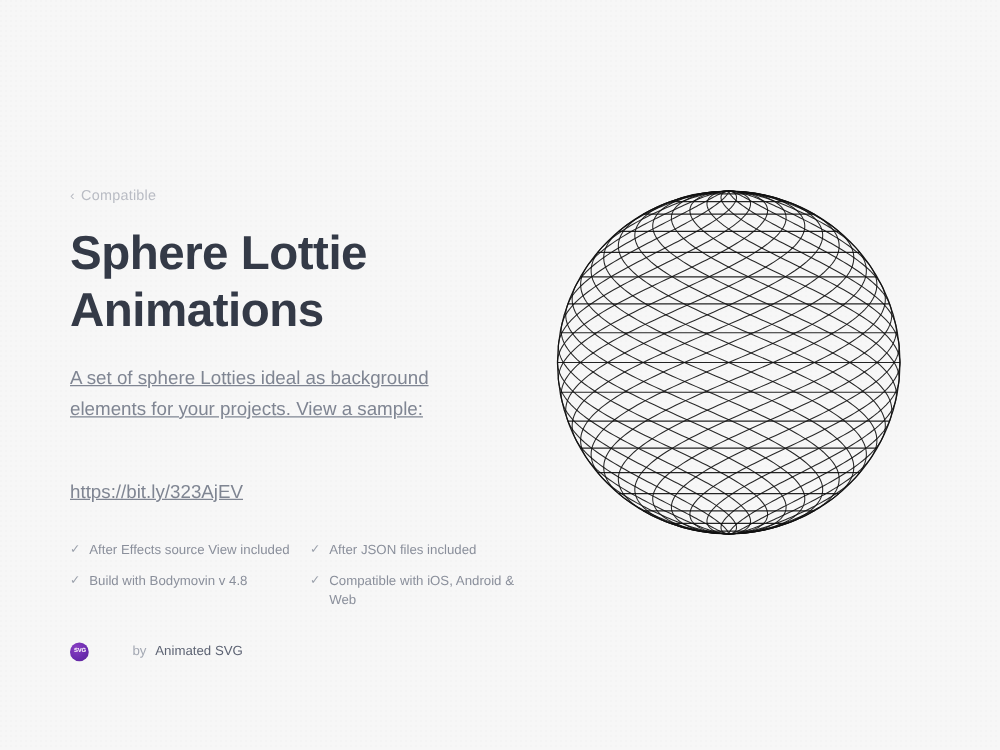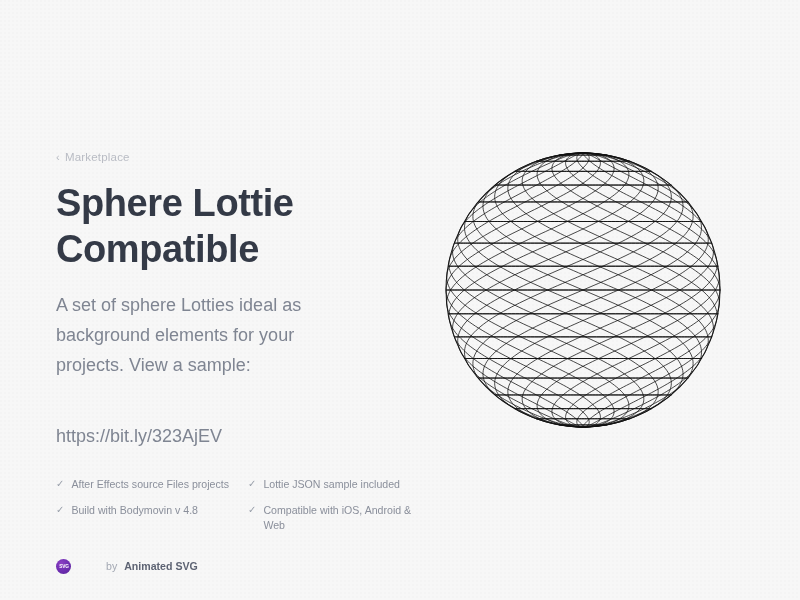--- a/index.html
+++ b/index.html
@@ -50,25 +50,26 @@
   .page-title {
     font-size: 38px;
     font-weight: bold;
     color: #343a47;
     line-height: 1.23;
     letter-spacing: -0.4px;
     margin: 0 0 18px 0;
     max-width: 300px;
   }
   .description {
-    font-size: 18px;
+    font-size: 15px;
     color: #7f8592;
     line-height: 1.66;
     margin: 0;
     max-width: 290px;
+    text-decoration: underline;
   }
   .desc-url {
     display: block;
     color: #7f8592;
     margin-top: 41px;
   }
 
   
   .features {
     margin-top: 26px;
@@ -114,59 +115,59 @@
   }
   .avatar span {
     font-size: 5px;
     color: #ffffff;
     font-weight: bold;
     letter-spacing: -0.2px;
     transform: scale(0.95);
     line-height: 1;
   }
   .by-label { color: #a3a8b3; padding-left: 28px; }
-  .by-author { color: #5d6373; font-weight: bold; }
+  .by-author { color: #5d6373; font-weight: normal; }
 
   
   .sphere-wrap {
     position: absolute;
     left: 441px;
     top: 148px;
     width: 284px;
     height: 288px;
   }
   .sphere-wrap svg { display: block; }
 </style>
 </head>
 <body>
 
 <div id="page">
 
   <div class="content">
 
     <div class="breadcrumb">
       <span class="chev">‹</span>
-      <span>Marketplace</span>
+      <span>Compatible</span>
     </div>
 
-    <h1 class="page-title">Sphere Lottie Compatible</h1>
+    <h1 class="page-title">Sphere Lottie Animations</h1>
 
     <p class="description">
       <span>A set of sphere Lotties ideal as background elements for your projects. View a sample:</span>
       <span class="desc-url">https://bit.ly/323AjEV</span>
     </p>
 
     <div class="features">
       <div class="feature">
         <span class="check">✓</span>
-        <span>After Effects source Files projects</span>
-      </div>
-      <div class="feature">
-        <span class="check">✓</span>
-        <span>Lottie JSON sample included</span>
+        <span>After Effects source View included</span>
+      </div>
+      <div class="feature">
+        <span class="check">✓</span>
+        <span>After JSON files included</span>
       </div>
       <div class="feature">
         <span class="check">✓</span>
         <span>Build with Bodymovin v 4.8</span>
       </div>
       <div class="feature">
         <span class="check">✓</span>
         <span>Compatible with iOS, Android &amp; Web</span>
       </div>
     </div>

